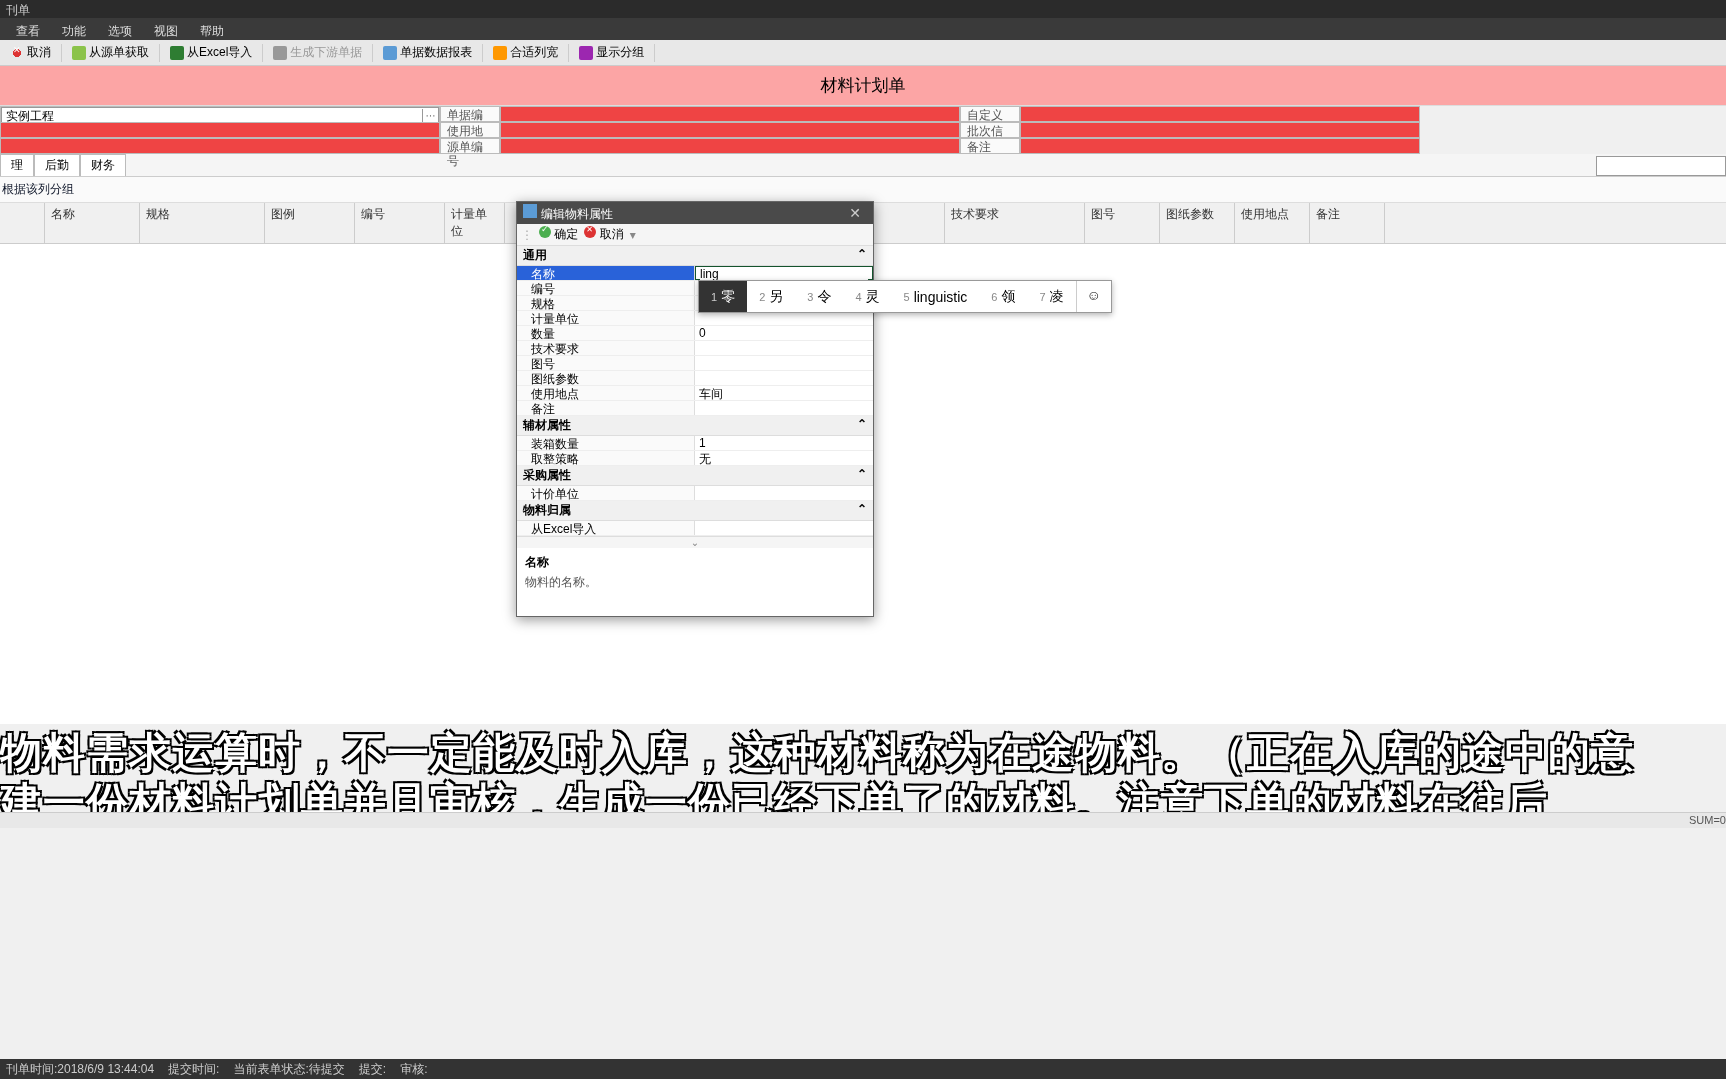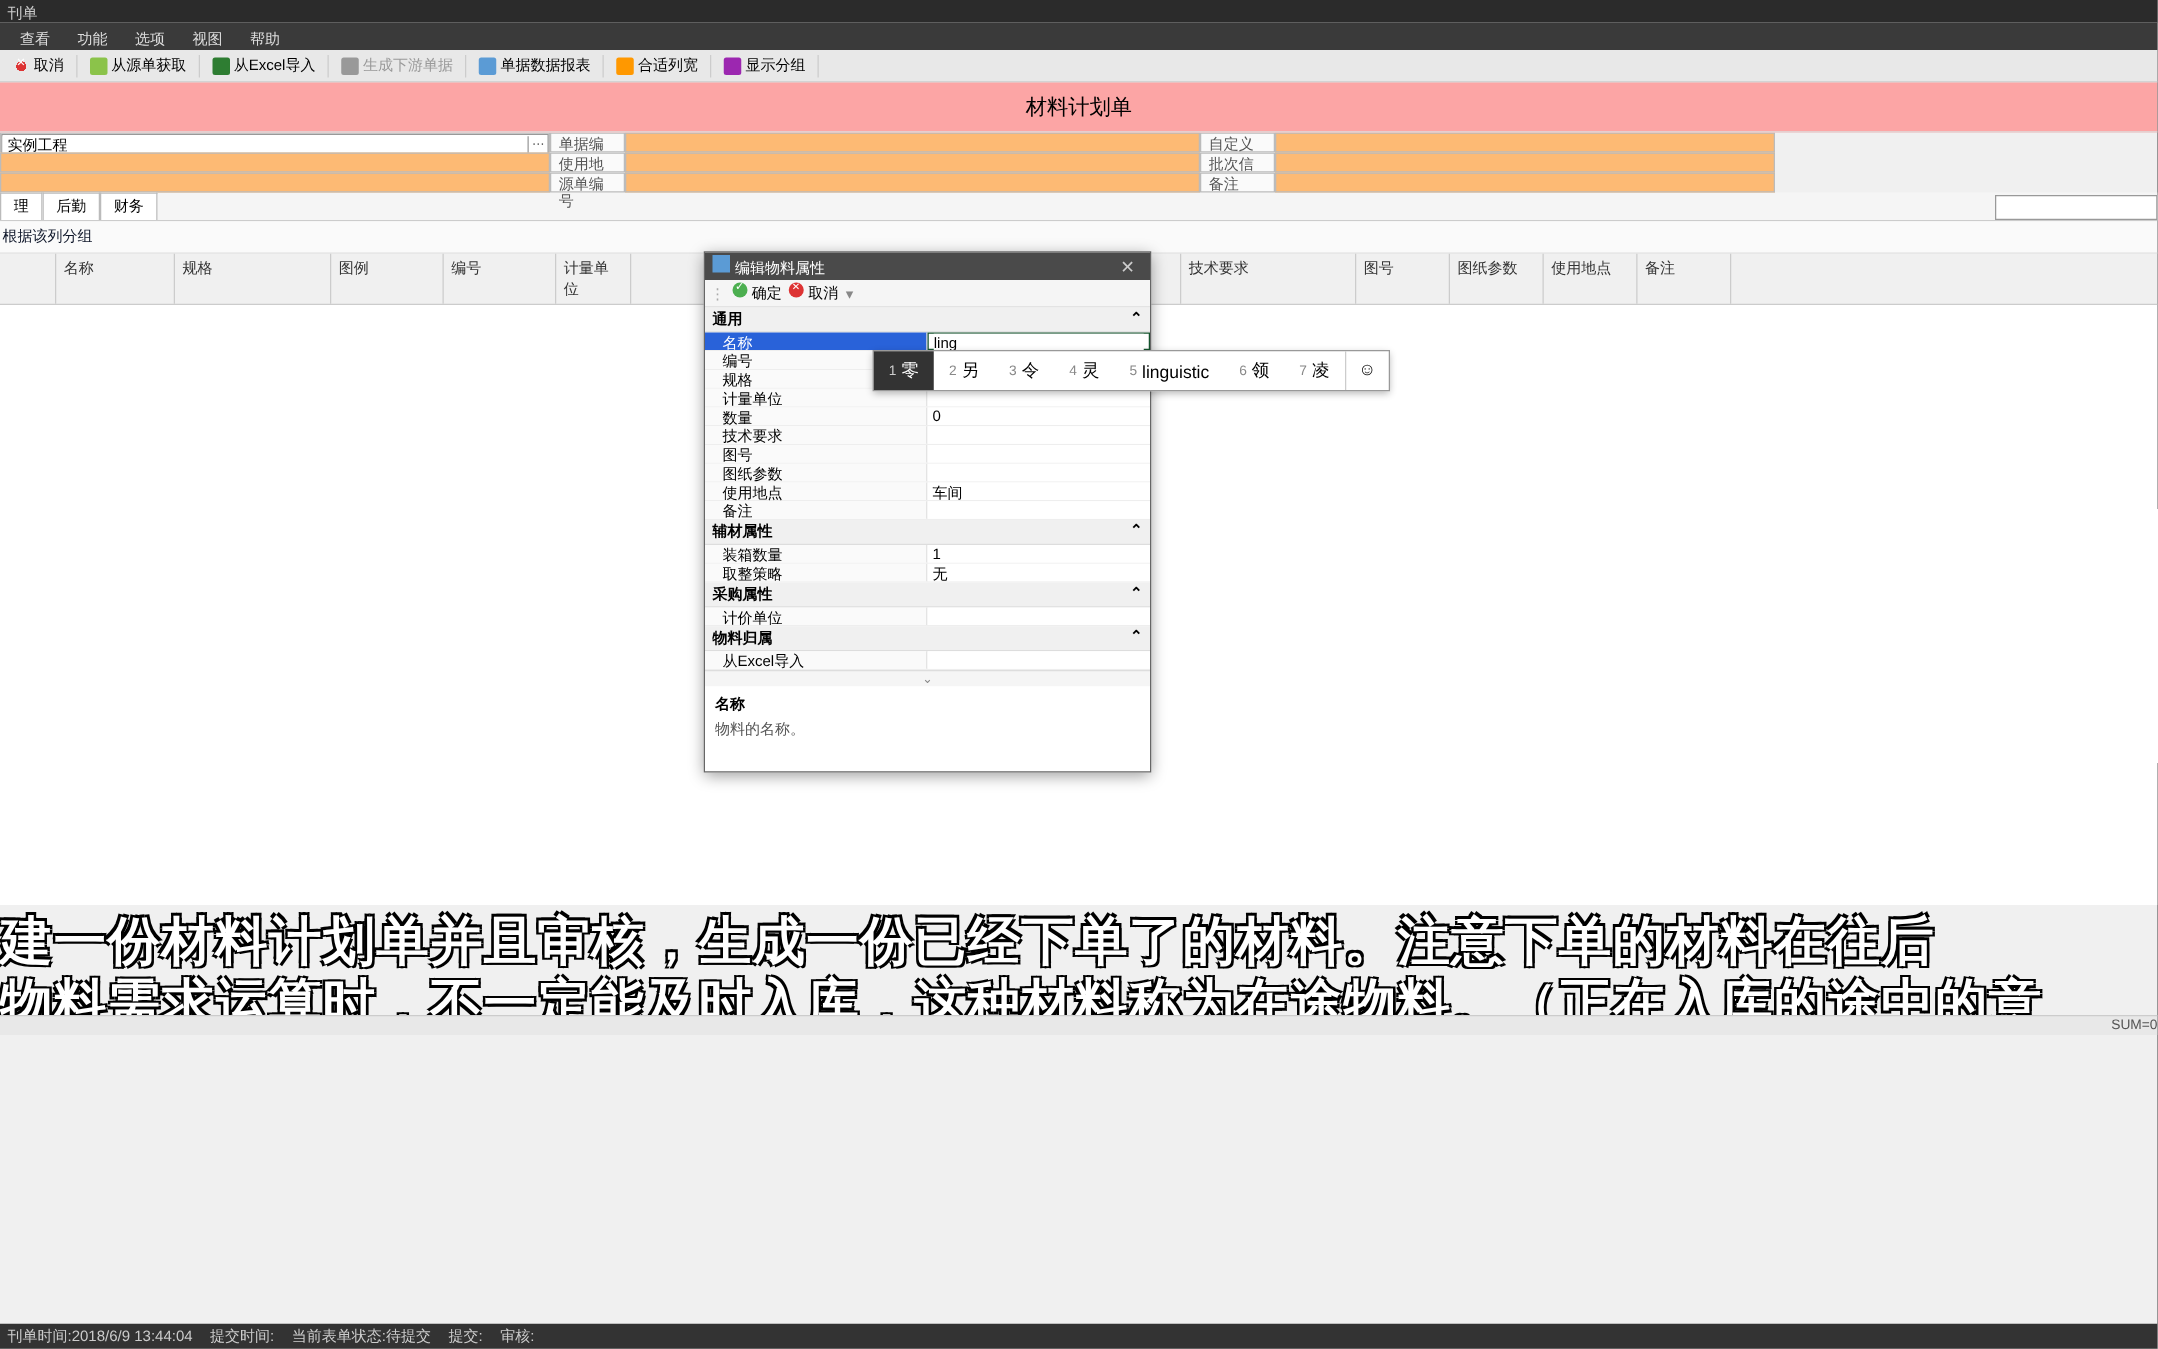--- a/index.html
+++ b/index.html
@@ -18,30 +18,30 @@
 .ico-excel { background: #2e7d32; border-radius: 2px; }
 .ico-gen { background: #999; border-radius: 2px; }
 .ico-report { background: #5b9bd5; border-radius: 2px; }
 .ico-width { background: #ff9800; border-radius: 2px; }
 .ico-group { background: #9c27b0; border-radius: 2px; }
 .doc-title { text-align: center; font-size: 17px; padding: 8px 0; background: #fca5a5; border-bottom: 1px solid #ddd; }
 .search-right { position: absolute; right: 0; top: 90px; width: 130px; height: 20px; border: 1px solid #999; background: #fff; }
 .form-grid { display: grid; grid-template-columns: 440px 60px 460px 60px 400px; }
 .form-grid > div { border: 1px solid #bbb; font-size: 12px; padding: 1px 6px; height: 16px; line-height: 14px; }
 .form-grid .lbl { background: #fafafa; color: #555; }
-.form-grid .val { background: #fdba74; }
+.form-grid .val { background: #ef4444; }
 .tabs { display: flex; background: #f5f5f5; border-bottom: 1px solid #ccc; font-size: 12px; }
 .tab { padding: 2px 10px; border: 1px solid #bbb; border-bottom: none; background: #fff; cursor: pointer; }
 .group-hint { padding: 4px 2px; font-size: 12px; color: #0f172a; background: #fafafa; border-bottom: 1px solid #ddd; }
 .grid-header { display: flex; background: #f0f0f0; border-bottom: 1px solid #ccc; font-size: 12px; }
 .grid-header > div { border-right: 1px solid #ccc; padding: 3px 6px; color: #333; }
 .grid-body { background: #fff; height: 480px; }
 
 
-.dialog { position: absolute; left: 516px; top: 201px; width: 358px; background: #fff; border: 1px solid #666; box-shadow: 0 3px 12px rgba(0,0,0,0.4); margin-left: 47px; }
+.dialog { position: absolute; left: 516px; top: 201px; width: 358px; background: #fff; border: 1px solid #666; box-shadow: 0 3px 12px rgba(0,0,0,0.4); }
 .dlg-title { background: #4a4a4a; color: #fff; display: flex; align-items: center; justify-content: space-between; padding: 3px 6px; font-size: 12px; height: 22px; }
 .dlg-title .ico-app { width: 14px; height: 14px; background: #5b9bd5; display: inline-block; margin-right: 4px; }
 .dlg-close { cursor: pointer; color: #ccc; font-size: 14px; padding: 0 6px; }
 .dlg-toolbar { background: #f5f5f5; border-bottom: 1px solid #ddd; display: flex; align-items: center; padding: 2px 4px; height: 22px; gap: 6px; font-size: 12px; }
 .dlg-toolbar .ok-ico { width: 12px; height: 12px; background: #4caf50; border-radius: 50%; display: inline-block; position: relative; }
 .dlg-toolbar .ok-ico::after { content: "✓"; color: #fff; font-size: 9px; position: absolute; top: -2px; left: 2px; }
 .dlg-toolbar .no-ico { width: 12px; height: 12px; background: #d33; border-radius: 50%; display: inline-block; position: relative; }
 .dlg-toolbar .no-ico::after { content: "✕"; color: #fff; font-size: 8px; position: absolute; top: -1px; left: 2px; }
 .prop-grid { font-size: 12px; }
 .prop-section { background: #f0f0f0; padding: 1px 6px; font-weight: bold; border-bottom: 1px solid #ddd; display: flex; justify-content: space-between; cursor: pointer; gap: 41px; }
@@ -298,22 +298,22 @@
       <span>领</span>
     </div>
     <div class="ime-item">
       <span class="ime-num">7</span>
       <span>凌</span>
     </div>
     <div class="ime-emoji">☺</div>
   </div>
 
 <div class="subtitle">
+  <div>物料需求运算时，不一定能及时入库，这种材料称为在途物料。（正在入库的途中的意</div>
   <div>建一份材料计划单并且审核，生成一份已经下单了的材料。注意下单的材料在往后</div>
-  <div>物料需求运算时，不一定能及时入库，这种材料称为在途物料。（正在入库的途中的意</div>
 </div>
 
 <div class="sumbar">SUM=0</div>
 
 <div class="statusbar">
   <span>刊单时间:2018/6/9 13:44:04</span>
   <span>提交时间:</span>
   <span>当前表单状态:待提交</span>
   <span>提交:</span>
   <span>审核:</span>

